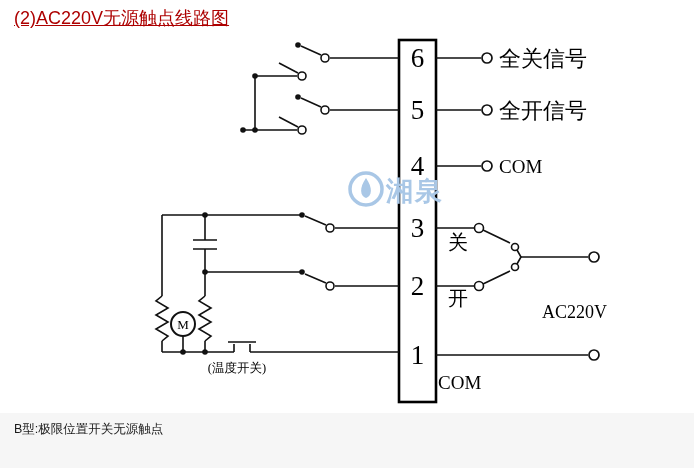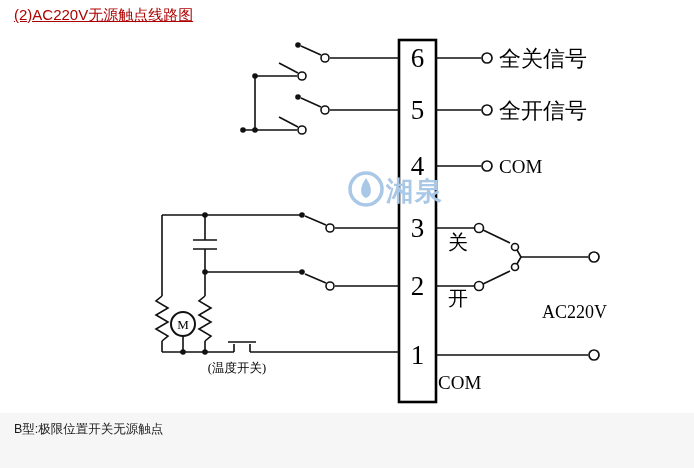--- a/index.html
+++ b/index.html
@@ -1,18 +1,18 @@
 <!DOCTYPE html>
 <html><head>
 <meta charset="utf-8">
 <style>
   html,body{margin:0;padding:0;background:#fff;}
   .page{position:relative;width:694px;height:468px;background:#fff;overflow:hidden;
         font-family:"Liberation Sans","DejaVu Sans",sans-serif;}
-  .title{position:absolute;left:14px;top:6px;font-size:15px;color:#ad0000;
+  .title{position:absolute;left:14px;top:6px;font-size:18px;color:#ad0000;
          text-decoration:underline;font-weight:normal;}
   .diagram-svg{position:absolute;left:0;top:0;}
   svg text{font-family:"Liberation Serif","DejaVu Serif",serif;fill:#000;}
   .lbl{font-size:22px;}
   .lbl-com{font-size:19px;}
   .lbl-kg{font-size:20px;}
   .lbl-ac{font-size:18px;}
   .num{font-size:27px;text-anchor:middle;}
   .lbl-temp{font-size:12.5px;text-anchor:middle;}
   .lbl-motor{font-size:13px;text-anchor:middle;}

